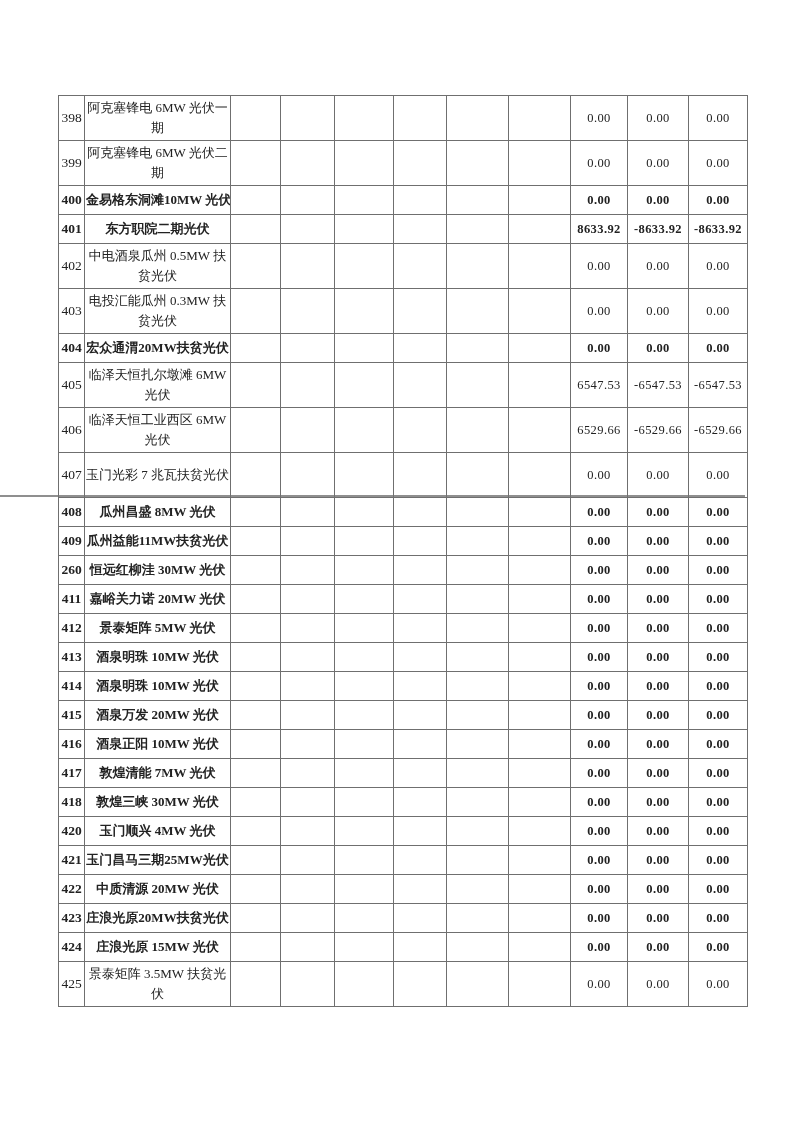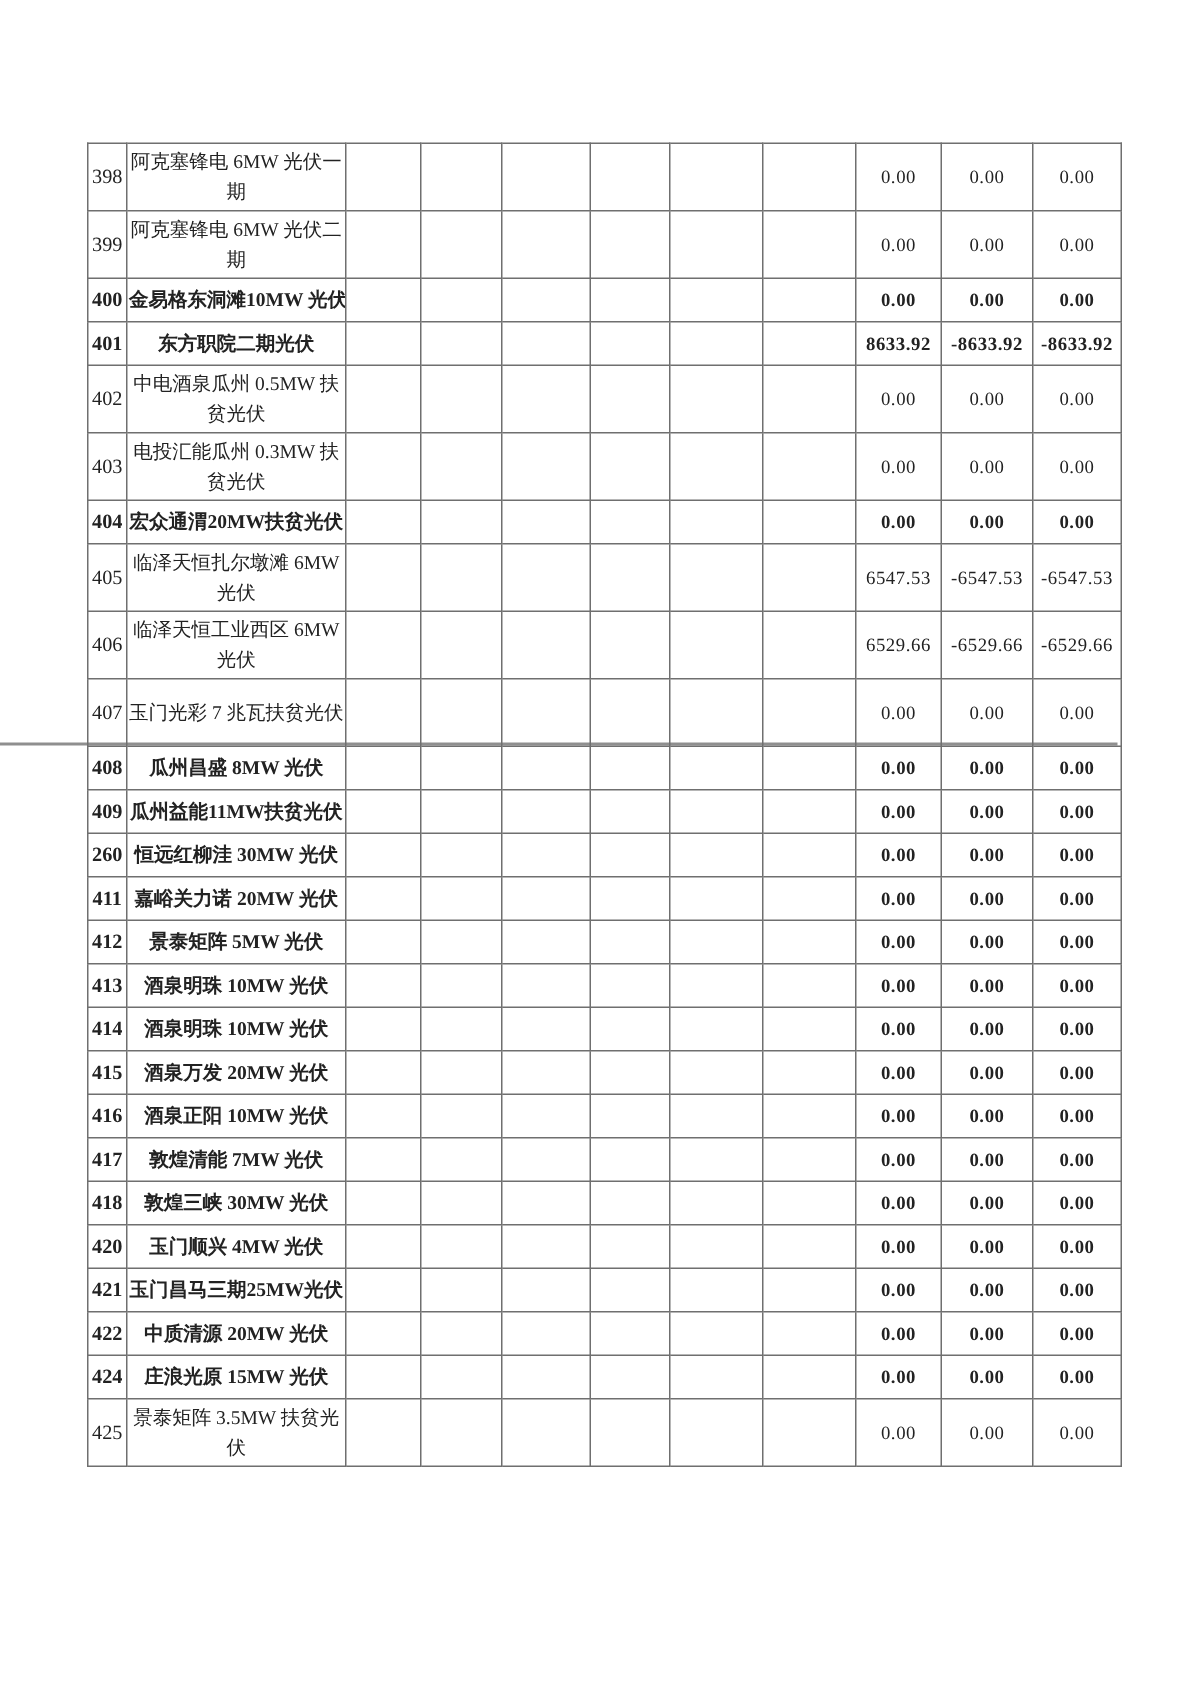--- a/index.html
+++ b/index.html
@@ -382,20 +382,33 @@
           <td class="blank-cell"></td>
           <td class="blank-cell"></td>
           <td class="blank-cell"></td>
           <td class="blank-cell"></td>
           <td class="blank-cell"></td>
           <td class="num-cell">0.00</td>
           <td class="num-cell">0.00</td>
           <td class="num-cell">0.00</td>
         </tr>
         <tr class="single">
+          <td class="no-cell">423</td>
+          <td class="name-cell">庄浪光原20MW扶贫光伏</td>
+          <td class="blank-cell"></td>
+          <td class="blank-cell"></td>
+          <td class="blank-cell"></td>
+          <td class="blank-cell"></td>
+          <td class="blank-cell"></td>
+          <td class="blank-cell"></td>
+          <td class="num-cell">0.00</td>
+          <td class="num-cell">0.00</td>
+          <td class="num-cell">0.00</td>
+        </tr>
+        <tr class="single">
           <td class="no-cell">424</td>
           <td class="name-cell">庄浪光原 15MW 光伏</td>
           <td class="blank-cell"></td>
           <td class="blank-cell"></td>
           <td class="blank-cell"></td>
           <td class="blank-cell"></td>
           <td class="blank-cell"></td>
           <td class="blank-cell"></td>
           <td class="num-cell">0.00</td>
           <td class="num-cell">0.00</td>

